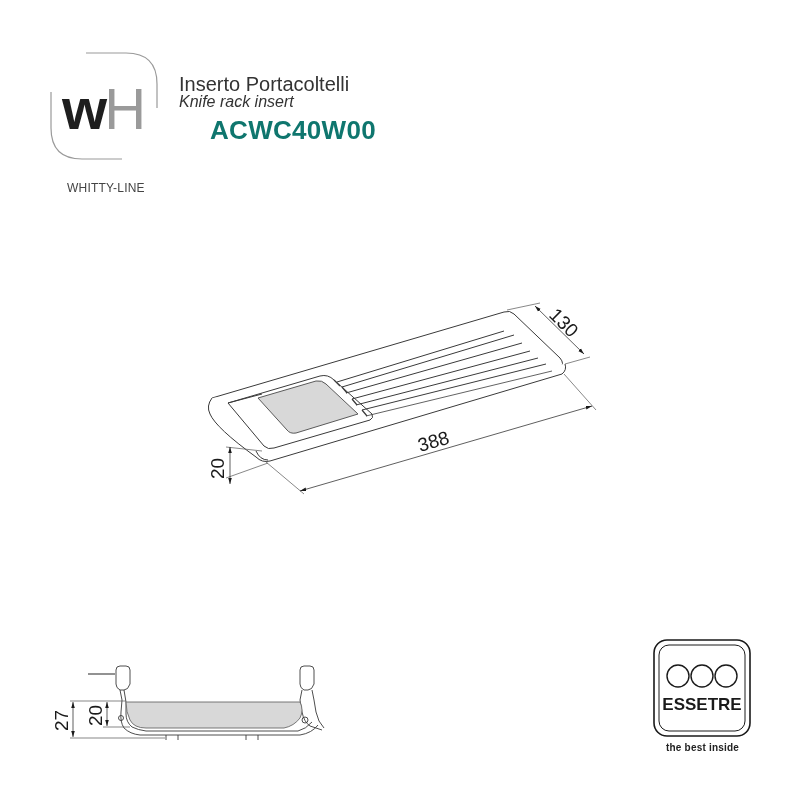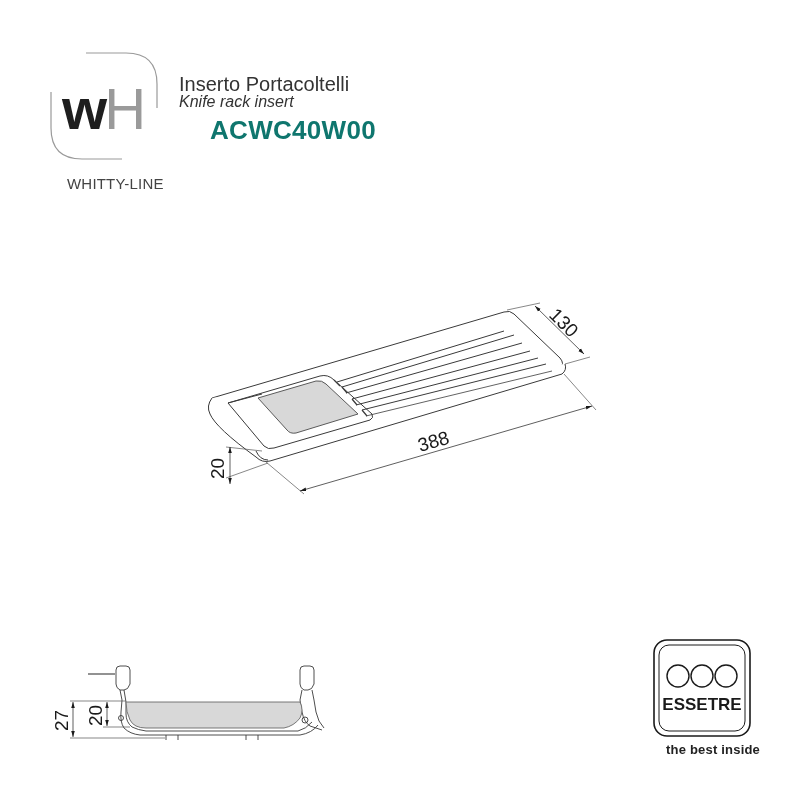--- a/index.html
+++ b/index.html
@@ -1,28 +1,28 @@
 <!DOCTYPE html>
 <html><head>
   <meta charset="utf-8">
   <style>
     html, body { margin: 0; padding: 0; background: #ffffff; }
     body { width: 800px; height: 800px; position: relative; overflow: hidden; font-family: "Liberation Sans", sans-serif; color: #1e1e1e; }
     .logo-frame { position: absolute; left: 50px; top: 52px; width: 108px; height: 108px; }
     .logo-text { position: absolute; left: 62px; top: 80px; font-size: 58px; line-height: 58px; font-weight: 700; letter-spacing: -3px; }
     .logo-w { color: #1e1e1e; }
     .logo-h { color: #9a9a9a; font-weight: 400; }
-    .brand-line { position: absolute; left: 67px; top: 175px; font-size: 15px; color: #444; letter-spacing: 0.2px; }
+    .brand-line { position: absolute; left: 67px; top: 181px; font-size: 12px; color: #444; letter-spacing: 0.2px; }
     .title-it { position: absolute; left: 179px; top: 73px; font-size: 20px; color: #333; }
     .title-en { position: absolute; left: 179px; top: 93px; font-size: 16px; color: #333; font-style: italic; }
     .code { position: absolute; left: 178px; top: 115px; font-size: 26px; font-weight: 700; color: #0f766e; letter-spacing: 0.3px; margin-left: 32px; }
     svg.drawing { position: absolute; left: 0; top: 0; }
     .dim { font-family: "Liberation Sans", sans-serif; font-size: 19px; fill: #1a1a1a; }
     .essetre-name { font-family: "Liberation Sans", sans-serif; font-weight: 700; font-size: 17px; fill: #1a1a1a; }
-    .tagline { position: absolute; left: 666px; top: 742px; font-size: 13px; font-weight: 700; color: #222; letter-spacing: 0.2px; }
+    .tagline { position: absolute; left: 666px; top: 742px; font-size: 10px; font-weight: 700; color: #222; letter-spacing: 0.2px; }
   </style>
 </head>
 <body>
 
 <svg class="logo-frame" width="108" height="108" viewBox="0 0 108 108">
   <path d="M 36 1 L 76 1 Q 107 1 107 32 L 107 56 M 1 40 L 1 76 Q 1 107 32 107 L 72 107" fill="none" stroke="#9a9a9a" stroke-width="1.2"></path>
 </svg>
 <div class="logo-text">
   <span class="logo-w">w</span><span class="logo-h">H</span>
 </div>

